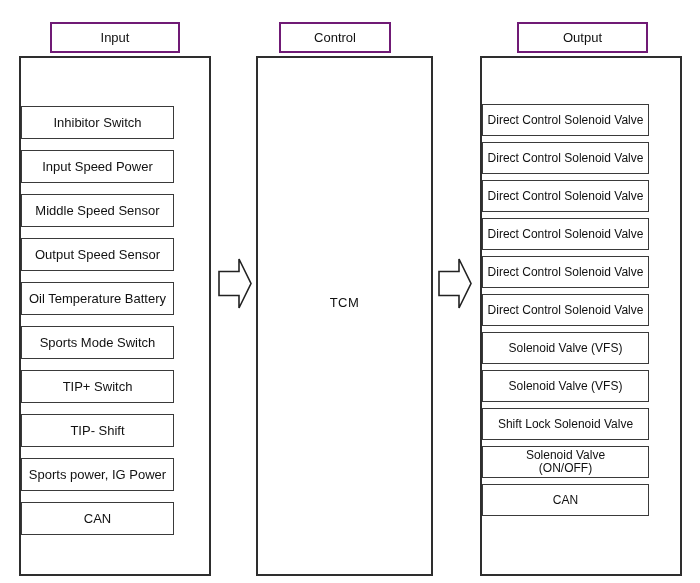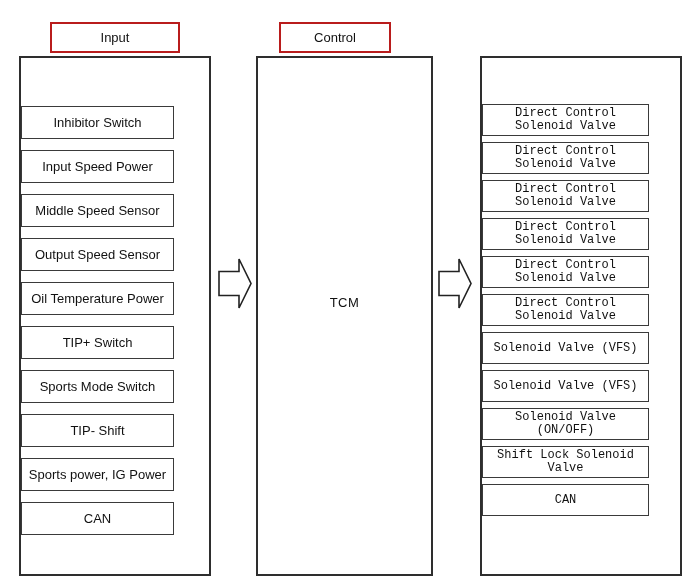--- a/index.html
+++ b/index.html
@@ -22,27 +22,27 @@
     height: 520px;
     border: 2px solid #2e2e2e;
     background: #ffffff;
     box-sizing: border-box;
     display: flex;
     flex-direction: column;
     align-items: flex-start;
   }
   .panel-input  { left: 19px;  width: 192px; padding-top: 48px; gap: 11px; }
   .panel-control{ left: 256px; width: 177px; text-decoration: underline; }
-  .panel-output { left: 480px; width: 202px; padding-top: 46px; gap: 6px; font-family: Liberation Mono, monospace; }
+  .panel-output { left: 480px; width: 202px; padding-top: 46px; gap: 6px; }
 
   .title-box {
     position: absolute;
     top: 22px;
     height: 31px;
-    border: 2px solid #b91c1c;
+    border: 2px solid #701a75;
     background: #ffffff;
     box-sizing: border-box;
     z-index: 5;
     display: flex;
     align-items: center;
     justify-content: center;
     font-size: 13px;
   }
   .title-input   { left: 50px;  width: 130px; }
   .title-control { left: 279px; width: 112px; }
@@ -94,51 +94,54 @@
 <div class="canvas">
 
   <div class="title-box title-input">
     <span>Input</span>
   </div>
   <div class="panel panel-input">
     <div class="item-box">Inhibitor Switch</div>
     <div class="item-box">Input Speed Power</div>
     <div class="item-box">Middle Speed Sensor</div>
     <div class="item-box">Output Speed Sensor</div>
-    <div class="item-box">Oil Temperature Power</div>
+    <div class="item-box">Oil Temperature Battery</div>
+    <div class="item-box">Sports Mode Switch</div>
     <div class="item-box">TIP+ Switch</div>
-    <div class="item-box">Sports Mode Switch</div>
     <div class="item-box">TIP- Shift</div>
     <div class="item-box">Sports power, IG Power</div>
     <div class="item-box">CAN</div>
   </div>
 
   <svg class="arrow arrow-left" viewBox="0 0 34 51">
     <polygon points="1,13.5 21,13.5 21,1 33,25.5 21,50 21,37.5 1,37.5" fill="#ffffff" stroke="#222222" stroke-width="1.6" stroke-linejoin="miter"></polygon>
   </svg>
 
   <div class="title-box title-control">
     <span>Control</span>
   </div>
   <div class="panel panel-control">
     <div class="tcm-label">TCM</div>
   </div>
 
   <svg class="arrow arrow-right" viewBox="0 0 34 51">
     <polygon points="1,13.5 21,13.5 21,1 33,25.5 21,50 21,37.5 1,37.5" fill="#ffffff" stroke="#222222" stroke-width="1.6" stroke-linejoin="miter"></polygon>
   </svg>
 
+  <div class="title-box title-output">
+    <span>Output</span>
+  </div>
   <div class="panel panel-output">
     <div class="item-box">Direct Control Solenoid Valve</div>
     <div class="item-box">Direct Control Solenoid Valve</div>
     <div class="item-box">Direct Control Solenoid Valve</div>
     <div class="item-box">Direct Control Solenoid Valve</div>
     <div class="item-box">Direct Control Solenoid Valve</div>
     <div class="item-box">Direct Control Solenoid Valve</div>
     <div class="item-box">Solenoid Valve (VFS)</div>
     <div class="item-box">Solenoid Valve (VFS)</div>
+    <div class="item-box">Shift Lock Solenoid Valve</div>
     <div class="item-box">Solenoid Valve
 (ON/OFF)</div>
-    <div class="item-box">Shift Lock Solenoid Valve</div>
     <div class="item-box">CAN</div>
   </div>
 
 </div>
 
 </body></html>

